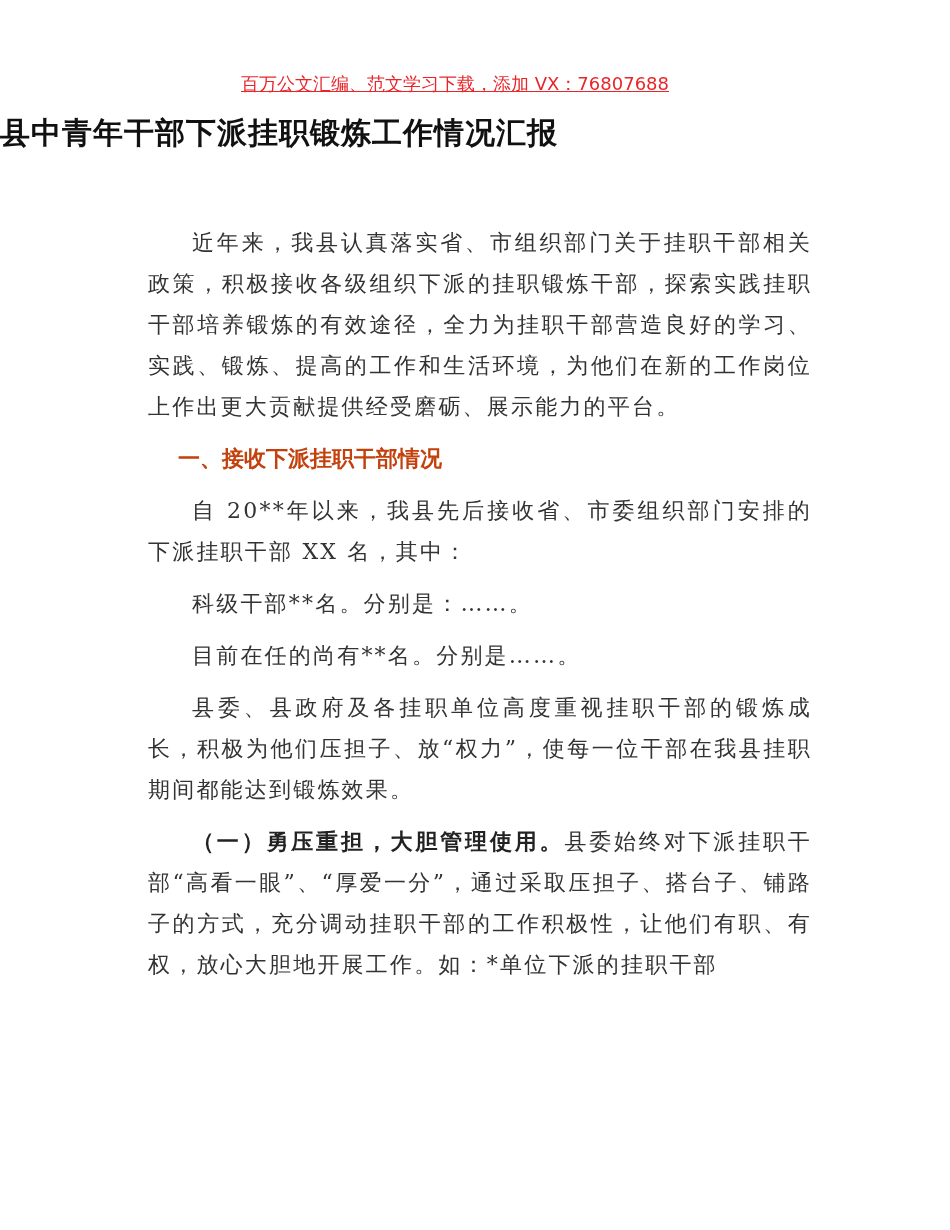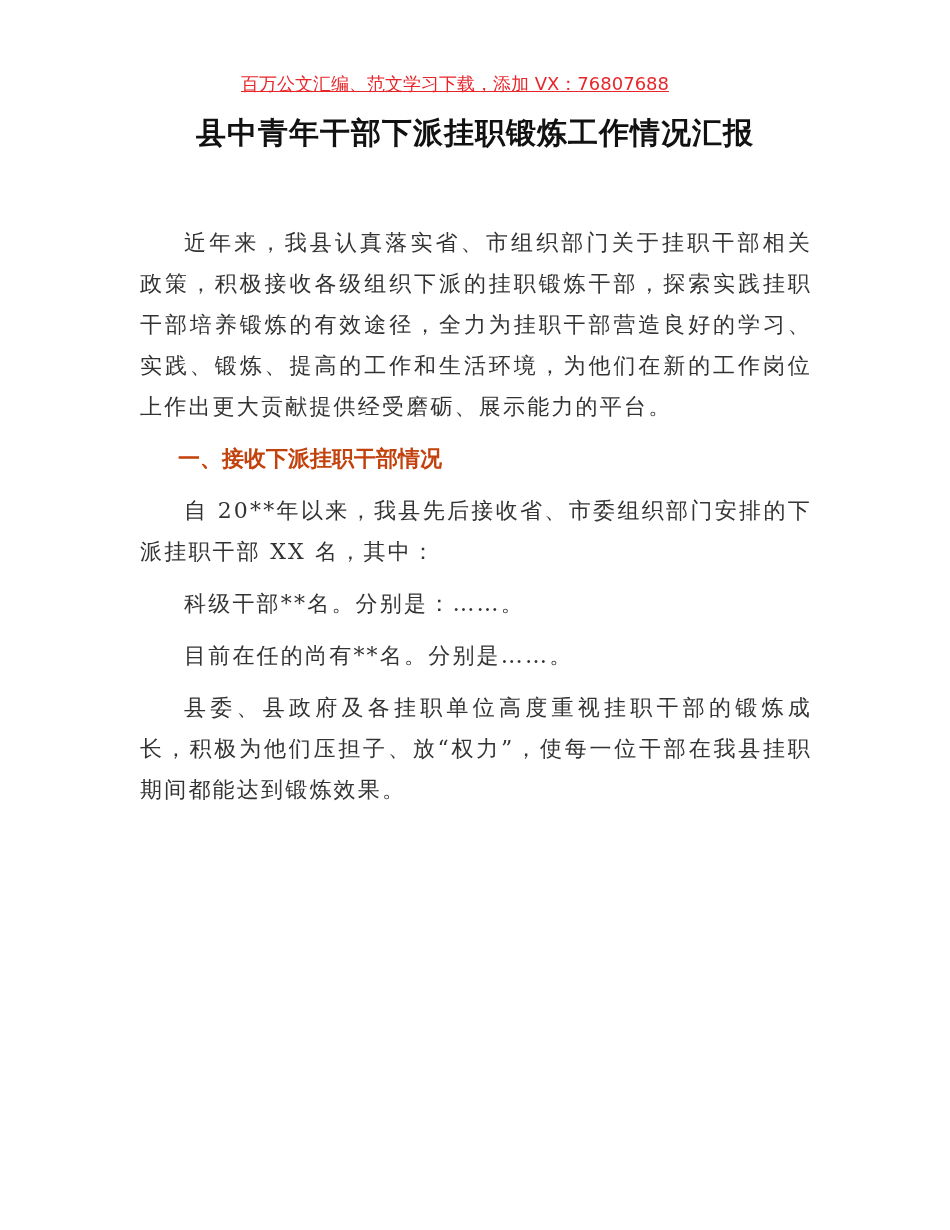--- a/index.html
+++ b/index.html
@@ -1,36 +1,37 @@
 <!DOCTYPE html>
 <html><head>
 <meta charset="utf-8">
 <style>
   html, body { margin: 0; padding: 0; background: #ffffff; }
   body { width: 950px; height: 1230px; position: relative; overflow: hidden;
          font-family: "DejaVu Serif", "Liberation Serif", serif; color: #333333; }
   .watermark { position: absolute; top: 72px; left: 0; width: 910px; text-align: center;
                font-family: "DejaVu Sans", "Liberation Sans", sans-serif; font-size: 18px;
                color: #e8262a; letter-spacing: 0px; text-decoration: underline; }
-  .title { position: absolute; top: 113px; left: 0; width: 950px; text-align: center;
+  .title { position: absolute; top: 113px; left: 0; width: 950px; 
            font-family: "DejaVu Sans", "Liberation Sans", sans-serif; font-size: 30px;
            font-weight: bold; color: #111111; letter-spacing: 1px; }
   .content { position: absolute; left: 140px; top: 222px; width: 672px; }
-  .p { font-size: 22px; line-height: 41px; text-indent: 44px; margin: 0 0 11px 0;
+  .p { font-size: 22px; line-height: 41px; text-indent: 44px; margin: 0 0 11px 8px;
        text-align: justify; letter-spacing: 2.2px; }
   .h { font-family: "DejaVu Sans", "Liberation Sans", sans-serif; font-weight: bold;
        font-size: 22px; line-height: 41px; text-indent: 38px; margin: 0 0 11px 0; color: #c2410c; }
   .b { font-family: "DejaVu Sans", "Liberation Sans", sans-serif; font-weight: bold; color: #222; }
 </style>
 </head>
 <body>
 
 <div class="watermark">百万公文汇编、范文学习下载，添加 VX：76807688</div>
 <div class="title">县中青年干部下派挂职锻炼工作情况汇报</div>
 
 <div class="content">
   <p class="p">近年来，我县认真落实省、市组织部门关于挂职干部相关政策，积极接收各级组织下派的挂职锻炼干部，探索实践挂职干部培养锻炼的有效途径，全力为挂职干部营造良好的学习、实践、锻炼、提高的工作和生活环境，为他们在新的工作岗位上作出更大贡献提供经受磨砺、展示能力的平台。</p>
   <p class="h">一、接收下派挂职干部情况</p>
   <p class="p">自 20**年以来，我县先后接收省、市委组织部门安排的下派挂职干部 XX 名，其中：</p>
   <p class="p">科级干部**名。分别是：……。</p>
   <p class="p">目前在任的尚有**名。分别是……。</p>
   <p class="p">县委、县政府及各挂职单位高度重视挂职干部的锻炼成长，积极为他们压担子、放“权力”，使每一位干部在我县挂职期间都能达到锻炼效果。</p>
+  <p class="p"><span class="b">（一）勇压重担，大胆管理使用。</span><span>县委始终对下派挂职干部“高看一眼”、“厚爱一分”，通过采取压担子、搭台子、铺路子的方式，充分调动挂职干部的工作积极性，让他们有职、有权，放心大胆地开展工作。如：*单位下派的挂职干部</span></p>
 </div>
 
 </body></html>

